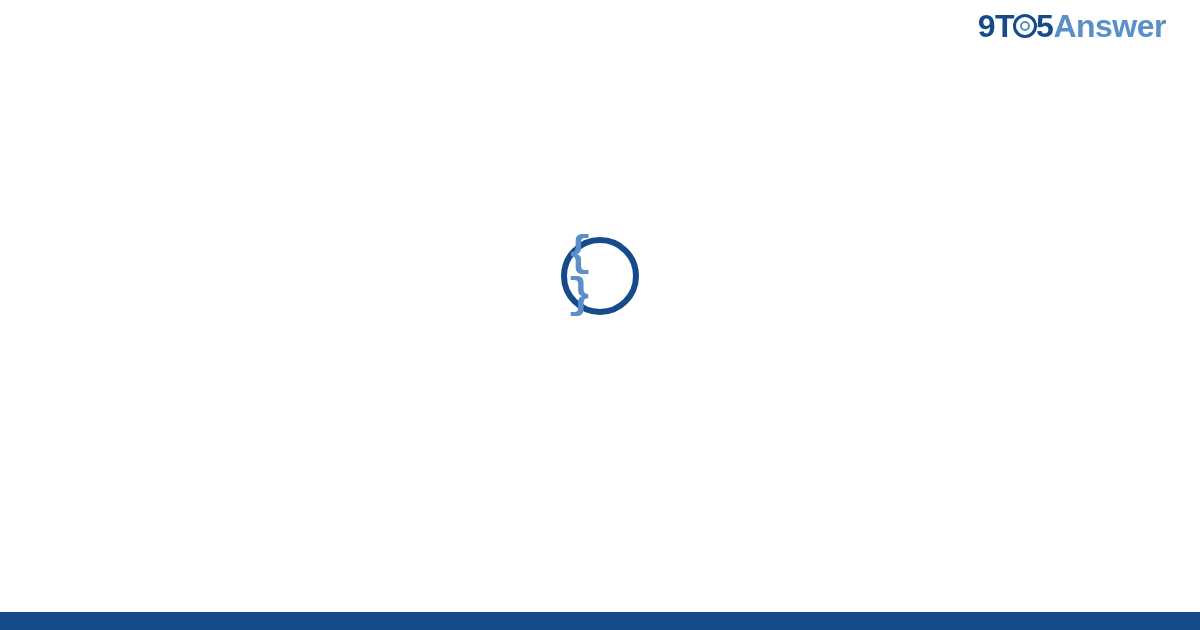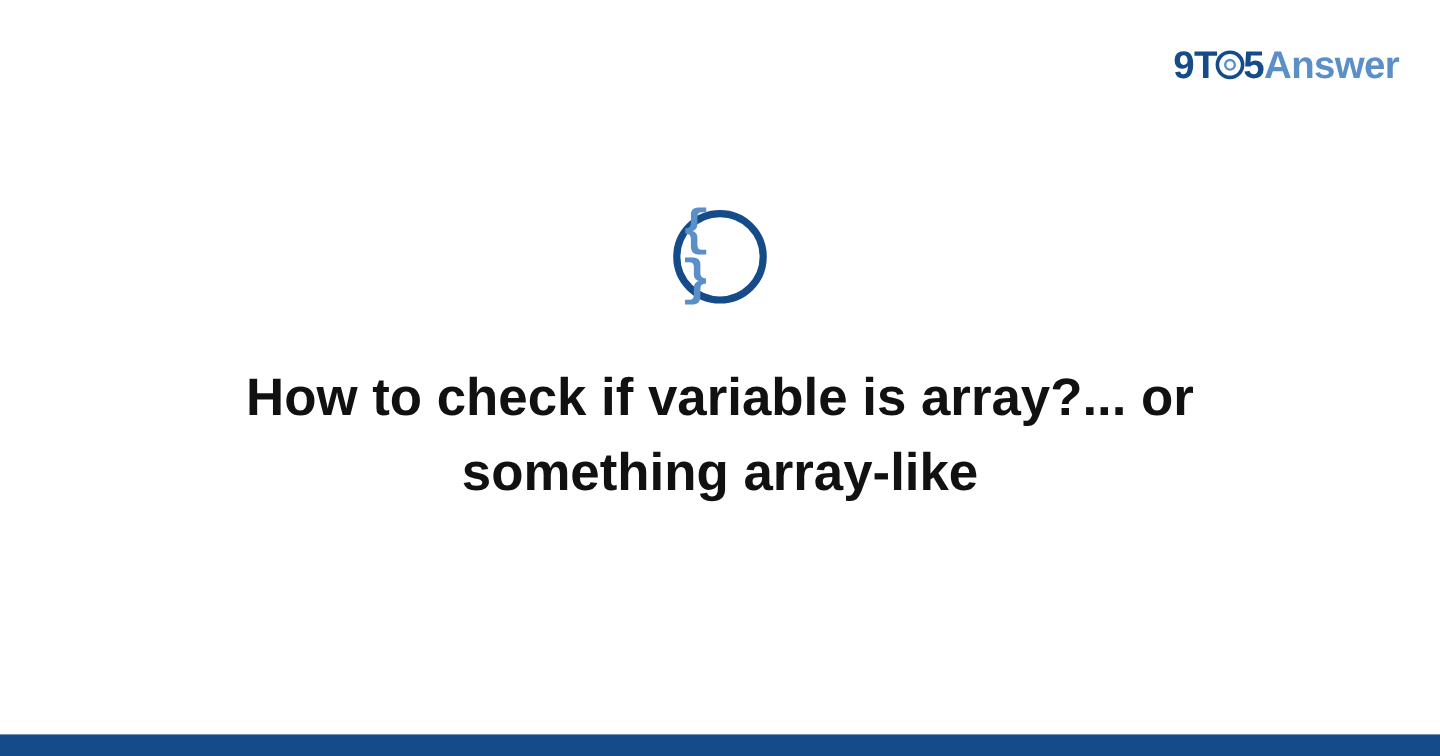--- a/index.html
+++ b/index.html
@@ -10,21 +10,21 @@
     body {
       width: 1200px;
       height: 630px;
       background: #ffffff;
       font-family: Arial, Helvetica, sans-serif;
       position: relative;
       overflow: hidden;
     }
     .logo {
       position: absolute;
-      top: 36px;
+      top: 8px;
       right: 34px;
       font-size: 32px;
       font-weight: bold;
       letter-spacing: -0.5px;
       margin-left: 25px;
     }
     .logo-9t {
       color: #164b8a;
       font-weight: 700;
     }
@@ -111,16 +111,15 @@
 <body>
 
 <div class="logo">
   <span class="logo-9t">9T</span><span class="logo-o"></span><span class="logo-5">5</span><span class="logo-answer">Answer</span>
 </div>
 
 <div class="content">
   <div class="icon-wrapper">
     <span class="icon-braces">{ }</span>
   </div>
-  <h1 class="title">How to check if variable is array?... or something array-like</h1>
 </div>
 
 <div class="footer-bar"></div>
 
 </body></html>

